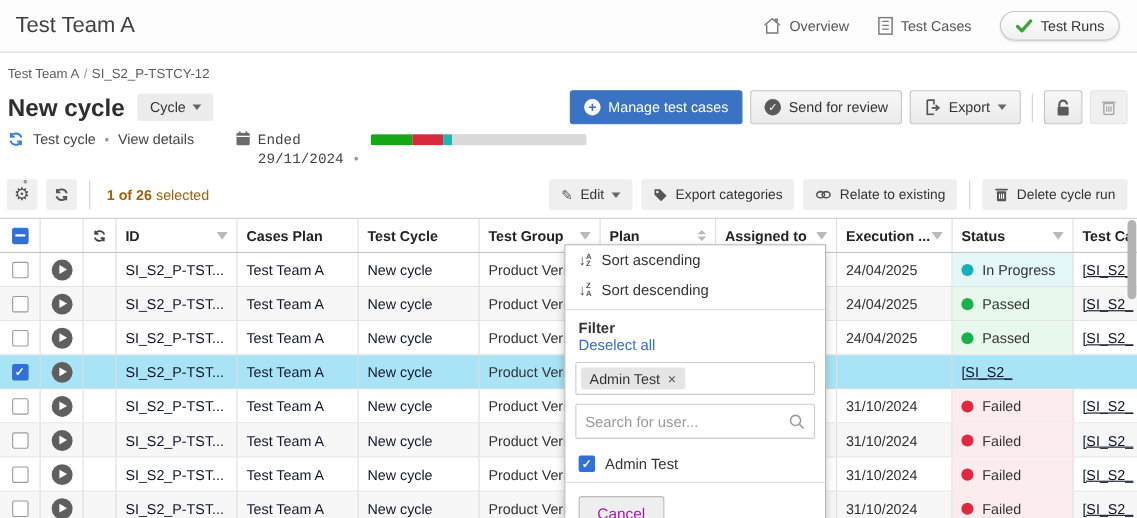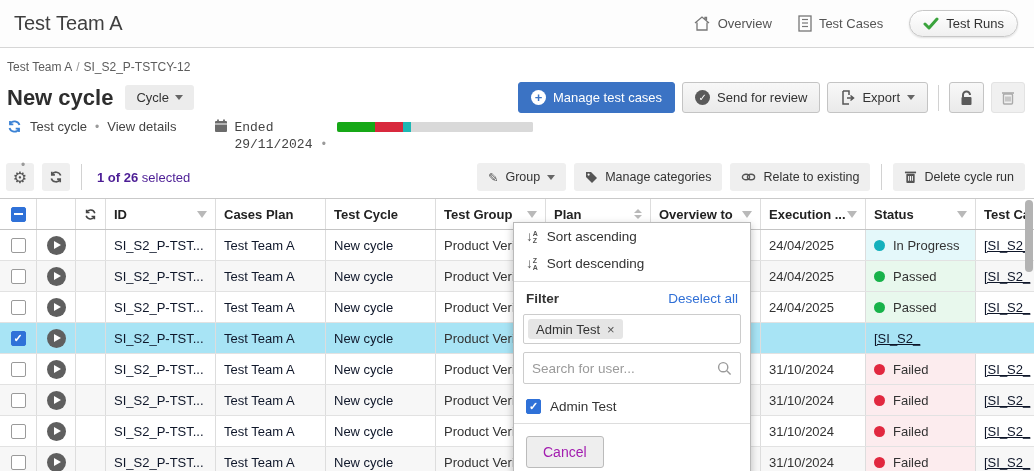--- a/index.html
+++ b/index.html
@@ -50,21 +50,21 @@
   .ended-text { font-size:13px; color:#444; line-height:17px;font-family:Liberation Mono, monospace; }
   .progress-bar { position:absolute; left:337px; top:9px; width:196px; height:10px; border-radius:2px; overflow:hidden; display:flex; background:#d9d9d9; }
   .progress-bar .seg { height:100%; }
 
   
   .toolbar { display:flex; align-items:center; justify-content:space-between; padding:8px 9px 7px 6px; }
   .toolbar-left, .toolbar-right { display:flex; align-items:center; gap:8px; }
   .tbtn { background:#efefef; border:none; border-radius:3px; height:28px; padding:0 11px; font-size:12.5px; color:#333;
           display:flex; align-items:center; gap:7px; cursor:pointer; font-family:inherit; }
   .tbtn.square { width:28px; padding:0; justify-content:center; }
-  .sel-count { font-size:13px; color:#4c1d95; margin-left:4px; }
+  .sel-count { font-size:13px; color:#a16207; margin-left:4px; }
   .sel-count b { font-weight:bold; }
 
   
   .table { position:relative; border-top:1px solid #c9c9c9; }
   .trow { display:flex; height:31px; border-bottom:1px solid #e2e2e2; background:#fff; }
   .trow.head { border-bottom:1px solid #c4c4c4; font-weight:bold; font-size:13px; color:#222; }
   .trow.alt { background:#f7f7f7; }
   .trow.selected { background:#a8e4f5; }
   .cell { flex:0 0 auto; border-right:1px solid #ddd; padding:0 8px; display:flex; align-items:center;
           white-space:nowrap; overflow:hidden; font-size:13px; }
@@ -90,21 +90,21 @@
   .status-dot { width:11px; height:11px; border-radius:50%; margin-right:8px; flex:0 0 auto; }
 
   
   .vscroll { position:absolute; right:1px; top:1px; width:8px; height:72px; border-radius:4px; background:#b3b3b3; }
 
   
   .popup { position:absolute; left:513px; top:222px; width:238px; background:#fff; border:1px solid #b9b9b9;
            box-shadow:0 3px 8px rgba(0,0,0,.25); z-index:20; font-size:13.5px; }
   .popup .item { display:flex; align-items:center; gap:9px; padding:6px 12px; cursor:pointer; color:#333; }
   .popup .divider { border-top:1px solid #ddd; margin:4px 0; }
-  .filter-head { display:flex; align-items:flex-start; justify-content:space-between; padding:5px 12px 6px; }
+  .filter-head { display:flex; align-items:flex-start; justify-content:space-between; padding:5px 12px 6px;flex-direction:column; }
   .filter-head b { font-weight:bold; }
   .filter-head a { color:#2f6fd6; text-decoration:none; font-size:13.5px; }
   .chip-box { margin:2px 9px 8px; border:1px solid #ccc; border-radius:2px; padding:4px; min-height:30px; display:flex; }
   .chip { background:#e5e5e5; border-radius:3px; padding:2px 8px; font-size:13px; display:flex; align-items:center; gap:7px; color:#333; }
   .chip .x { color:#555; font-size:13px; cursor:pointer; }
   .search-wrap { margin:0 9px 8px; border:1px solid #ccc; border-radius:2px; display:flex; align-items:center; padding:0 8px; height:32px; }
   .search-wrap input { border:none; outline:none; flex:1; font-size:13.5px; font-family:inherit; color:#333; }
   .search-wrap input::placeholder { color:#9a9a9a; }
   .user-row { display:flex; align-items:center; gap:9px; padding:7px 12px 9px; border-bottom:1px solid #ddd; }
   .popup-actions { display:flex; gap:8px; padding:12px 12px 12px; }
@@ -264,31 +264,31 @@
       </button>
       <span class="vsep"></span>
       <span class="sel-count">
         <b>1 of 26</b>
         <span>selected</span>
       </span>
     </div>
     <div class="toolbar-right">
       <button class="tbtn">
         <span class="icon" style="color:#555;">✎</span>
-        <span>Group</span>
+        <span>Edit</span>
         <span class="caret"></span>
       </button>
       <button class="tbtn">
         <span class="icon">
           <svg width="13" height="13" viewBox="0 0 13 13">
               <path d="M1 1 H6 L12 7 L7 12 L1 6 Z" fill="#555"></path>
               <circle cx="3.6" cy="3.6" r="1.1" fill="#fff"></circle>
             </svg>
         </span>
-        <span>Manage categories</span>
+        <span>Export categories</span>
       </button>
       <button class="tbtn">
         <span class="icon">
           <svg width="15" height="12" viewBox="0 0 15 12">
               <ellipse cx="5" cy="6" rx="3.6" ry="2.8" fill="none" stroke="#555" stroke-width="1.4"></ellipse>
               <ellipse cx="10" cy="6" rx="3.6" ry="2.8" fill="none" stroke="#555" stroke-width="1.4"></ellipse>
             </svg>
         </span>
         <span>Relate to existing</span>
       </button>
@@ -346,21 +346,21 @@
           <span class="hflex">
             <span>Plan</span>
             <span class="sorter">
               <i class="up"></i>
               <i class="dn"></i>
             </span>
           </span>
         </div>
       <div class="cell col-assigned">
           <span class="hflex">
-            <span>Overview to</span>
+            <span>Assigned to</span>
             <span class="funnel"></span>
           </span>
         </div>
       <div class="cell col-exec">
           <span class="hflex">
             <span>Execution ...</span>
             <span class="funnel"></span>
           </span>
         </div>
       <div class="cell col-status">

